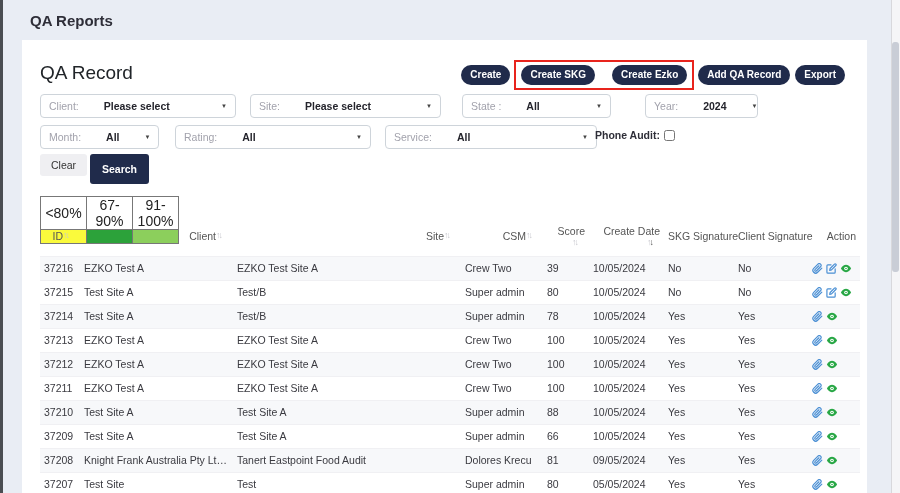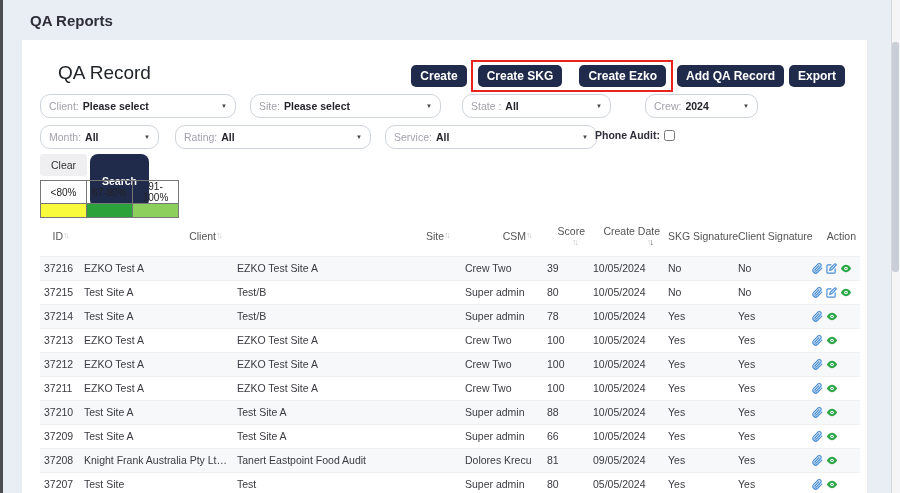--- a/index.html
+++ b/index.html
@@ -18,42 +18,42 @@
   .topbar-title {
     position: absolute; left: 27px; top: 12px;
     font-size: 15px; font-weight: bold; color: #2e2e38;
   }
   .card {
     position: absolute; left: 22px; top: 40px; width: 845px; height: 453px;
     background: #ffffff; overflow: hidden;
   }
   .page-title {
     position: absolute; left: 18px; top: 22px;
-    font-size: 19px; font-weight: 400; color: #212529; margin-left: 18px;
+    font-size: 19px; font-weight: 400; color: #212529;
   }
   
   .toolbar {
     position: absolute; right: 22px; top: 25px;
     display: flex; align-items: center; gap: 5px;
   }
   .btn-navy {
-    background: #202b4b; color: #fff; border: none; border-radius: 5px;
+    background: #202b4b; color: #fff; border: none; border-radius: 10px;
     font-family: "Liberation Sans", sans-serif;
-    font-size: 12px; font-weight: bold; padding: 5px 9px; white-space: nowrap;
+    font-size: 10px; font-weight: bold; padding: 5px 9px; white-space: nowrap;
     cursor: pointer; line-height: 1;
   }
   .red-box {
     border: 2px solid #e8241d; padding: 3px 5px; margin: -5px -1px;
     display: flex; gap: 17px; align-items: center;
   }
   
   .filter {
     position: absolute; height: 24px; background: #fff;
-    border: 1px solid #ced4da; border-radius: 10px;
-    display: flex; align-items: center; padding: 0 8px; gap: 4px;
+    border: 1px solid #ced4da; border-radius: 4px;
+    display: flex; align-items: center; padding: 0 8px; gap: 25px;
     font-size: 10.5px; cursor: pointer;
   }
   .filter .flabel { color: #a2a2ac; white-space: nowrap; }
   .filter .fvalue { color: #24242c; font-weight: bold; white-space: nowrap; flex: 1; }
   .filter .caret { font-size: 6px; color: #444; margin-left: auto; }
   .frow1 { top: 54px; } .frow2 { top: 85px; }
   .f-client  { left: 18px;  width: 196px; }
   .f-site    { left: 228px; width: 191px; }
   .f-state   { left: 440px; width: 149px; }
   .f-year    { left: 623px; width: 113px; }
@@ -68,28 +68,28 @@
   .phone-audit input { width: 11px; height: 11px; cursor: pointer; }
   
   .btn-clear {
     position: absolute; left: 18px; top: 114px;
     background: #efeff2; color: #333; border: none; border-radius: 3px;
     font-family: "Liberation Sans", sans-serif;
     font-size: 10.5px; padding: 5px 11px; cursor: pointer;
   }
   .btn-search {
     position: absolute; left: 68px; top: 114px;
-    background: #202b4b; color: #fff; border: none; border-radius: 8px;
+    background: #202b4b; color: #fff; border: none; border-radius: 3px;
     font-family: "Liberation Sans", sans-serif;
-    font-size: 10.5px; font-weight: bold; padding: 21px 12px; cursor: pointer;
+    font-size: 10.5px; font-weight: bold; padding: 9px 12px; cursor: pointer;
   }
   
   .legend {
-    position: absolute; left: 18px; top: 140px;
-    border-collapse: collapse; font-size: 10px; color: #222;
+    position: absolute; left: 18px; top: 156px;
+    border-collapse: collapse; font-size: 14px; color: #222;
   }
   .legend td {
     border: 1px solid #777; text-align: center;
     width: 46px; height: 13px; padding: 0 4px;
   }
   .legend .color-cell { height: 14px; }
   
   .qa-table-wrap { position: absolute; left: 18px; top: 178px; right: 7px; }
   table.qa { border-collapse: collapse; table-layout: fixed; width: 820px; font-size: 10.5px; }
   table.qa th {
@@ -149,21 +149,21 @@
     <span class="flabel">Site:</span>
     <span class="fvalue">Please select</span>
     <span class="caret">▼</span>
   </div>
   <div class="filter frow1 f-state">
     <span class="flabel">State :</span>
     <span class="fvalue">All</span>
     <span class="caret">▼</span>
   </div>
   <div class="filter frow1 f-year">
-    <span class="flabel">Crew:</span>
+    <span class="flabel">Year:</span>
     <span class="fvalue">2024</span>
     <span class="caret">▼</span>
   </div>
 
   <div class="filter frow2 f-month">
     <span class="flabel">Month:</span>
     <span class="fvalue">All</span>
     <span class="caret">▼</span>
   </div>
   <div class="filter frow2 f-rating">

